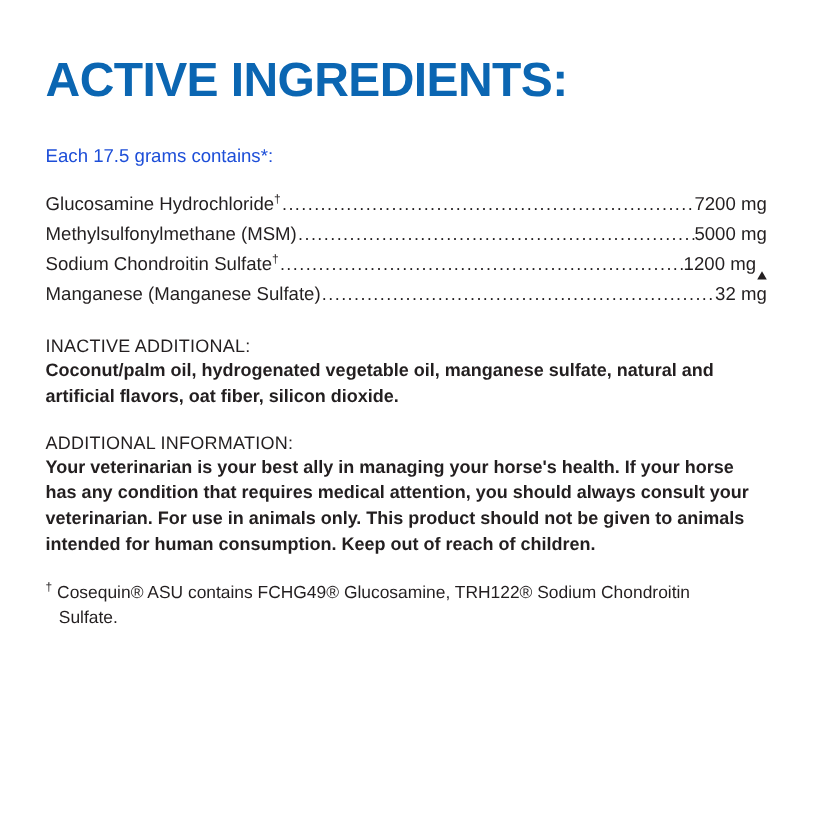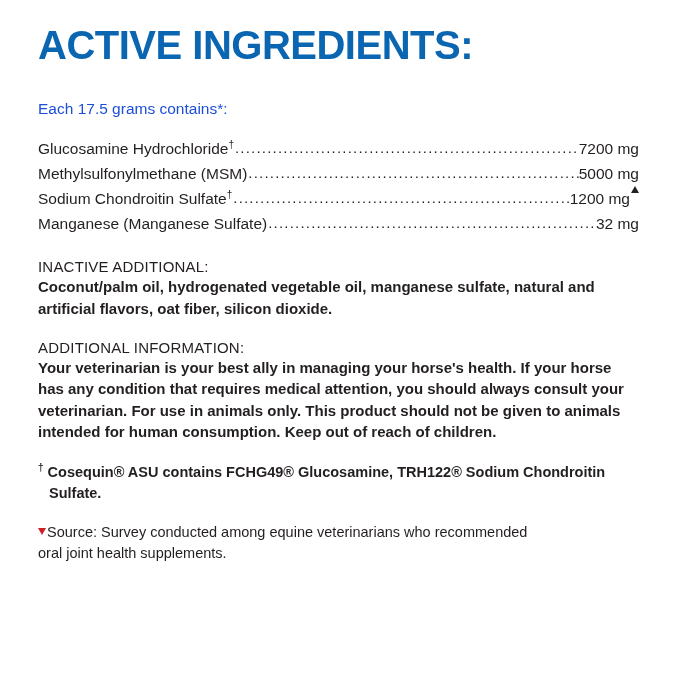--- a/index.html
+++ b/index.html
@@ -12,42 +12,42 @@
     background: #ffffff;
     font-family: "Liberation Sans", sans-serif;
     color: #231f20;
     overflow: hidden;
   }
   .page {
     position: relative;
     width: 679px;
     height: 679px;
     box-sizing: border-box;
-    padding: 24px 40px 20px 38px;
+    padding: 46px 40px 20px 38px;
   }
   .title {
     font-size: 40px;
     font-weight: bold;
     color: #0b66b2;
     letter-spacing: -0.5px;
     line-height: 1.05;
     margin: 0 0 34px 0;
     white-space: nowrap;
   }
   .lead {
     font-size: 15.5px;
     color: #1d4ed8;
     margin: 0 0 18px 0;
   }
   .actives {
     margin: 0 0 22px 0;
   }
   .active-row {
     display: flex;
-    align-items: flex-start;
+    align-items: flex-end;
     font-size: 15.5px;
     line-height: 1.62;
     white-space: nowrap;
   }
   .active-name {
     flex: 0 0 auto;
   }
   .dots {
     flex: 1 1 auto;
     overflow: hidden;
@@ -118,21 +118,20 @@
     line-height: 1.42;
     margin: 0 0 19px 0;
   }
   .note .star {
     margin-right: 3px;
   }
   .footnote {
     font-size: 14.5px;
     line-height: 1.45;
     margin: 0 0 18px 0;
-    font-weight: bold;
   }
   .footnote .indent {
     display: inline-block;
     padding-left: 11px;
   }
   .footnote-tight {
     margin-bottom: 22px;
   }
   .src-note {
     font-size: 14.5px;
@@ -185,15 +184,14 @@
 
 
   <div class="block-gap">
     <h2 class="section-head">ADDITIONAL INFORMATION:</h2>
     <p class="body-text">Your veterinarian is your best ally in managing your horse's health. If your horse has any condition that requires medical attention, you should always consult your veterinarian. For use in animals only. This product should not be given to animals intended for human consumption. Keep out of reach of children.</p>
   </div>
 
   <p class="footnote"><span class="sup">†</span> <span>Cosequin® ASU contains FCHG49®  Glucosamine, TRH122® Sodium Chondroitin</span><br><span class="indent">Sulfate.</span></p>
 
 
-  <p class="src-note"><span class="tri-down-red"></span><span>Source: Survey conducted among equine veterinarians who recommended</span><br><span class="indent">oral joint health supplements.</span></p>
 
 </div>
 
 </body></html>

